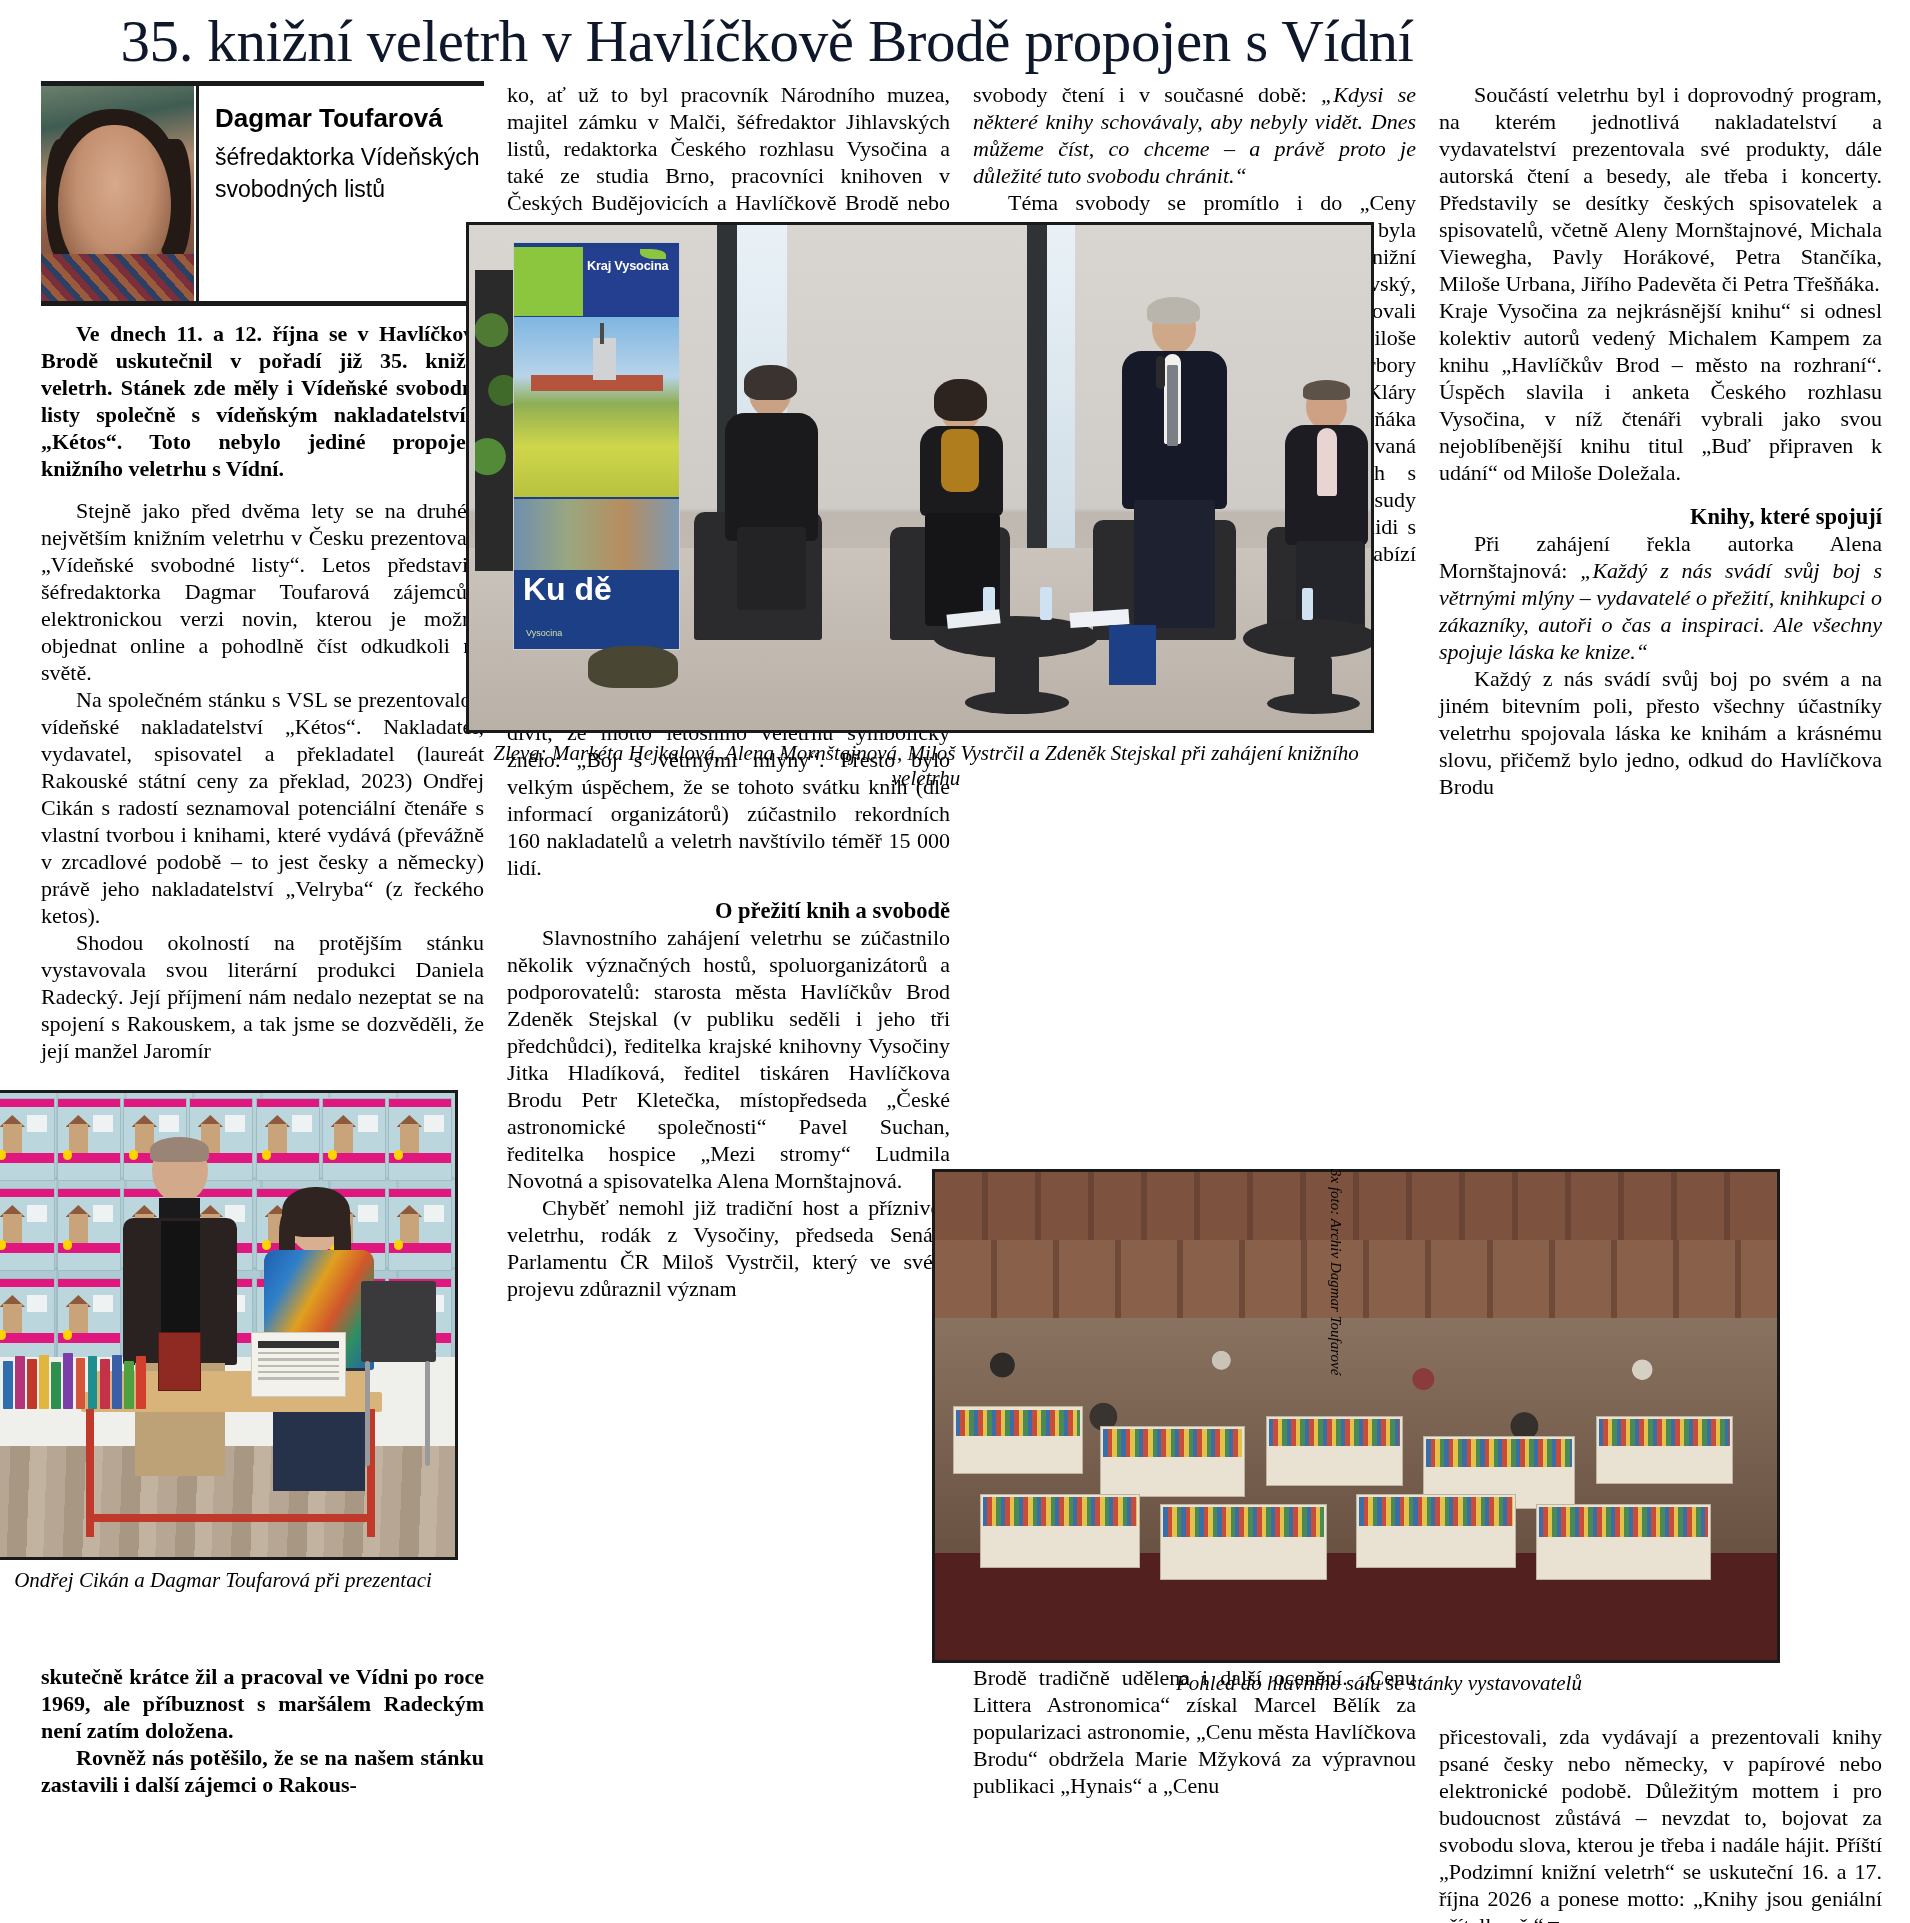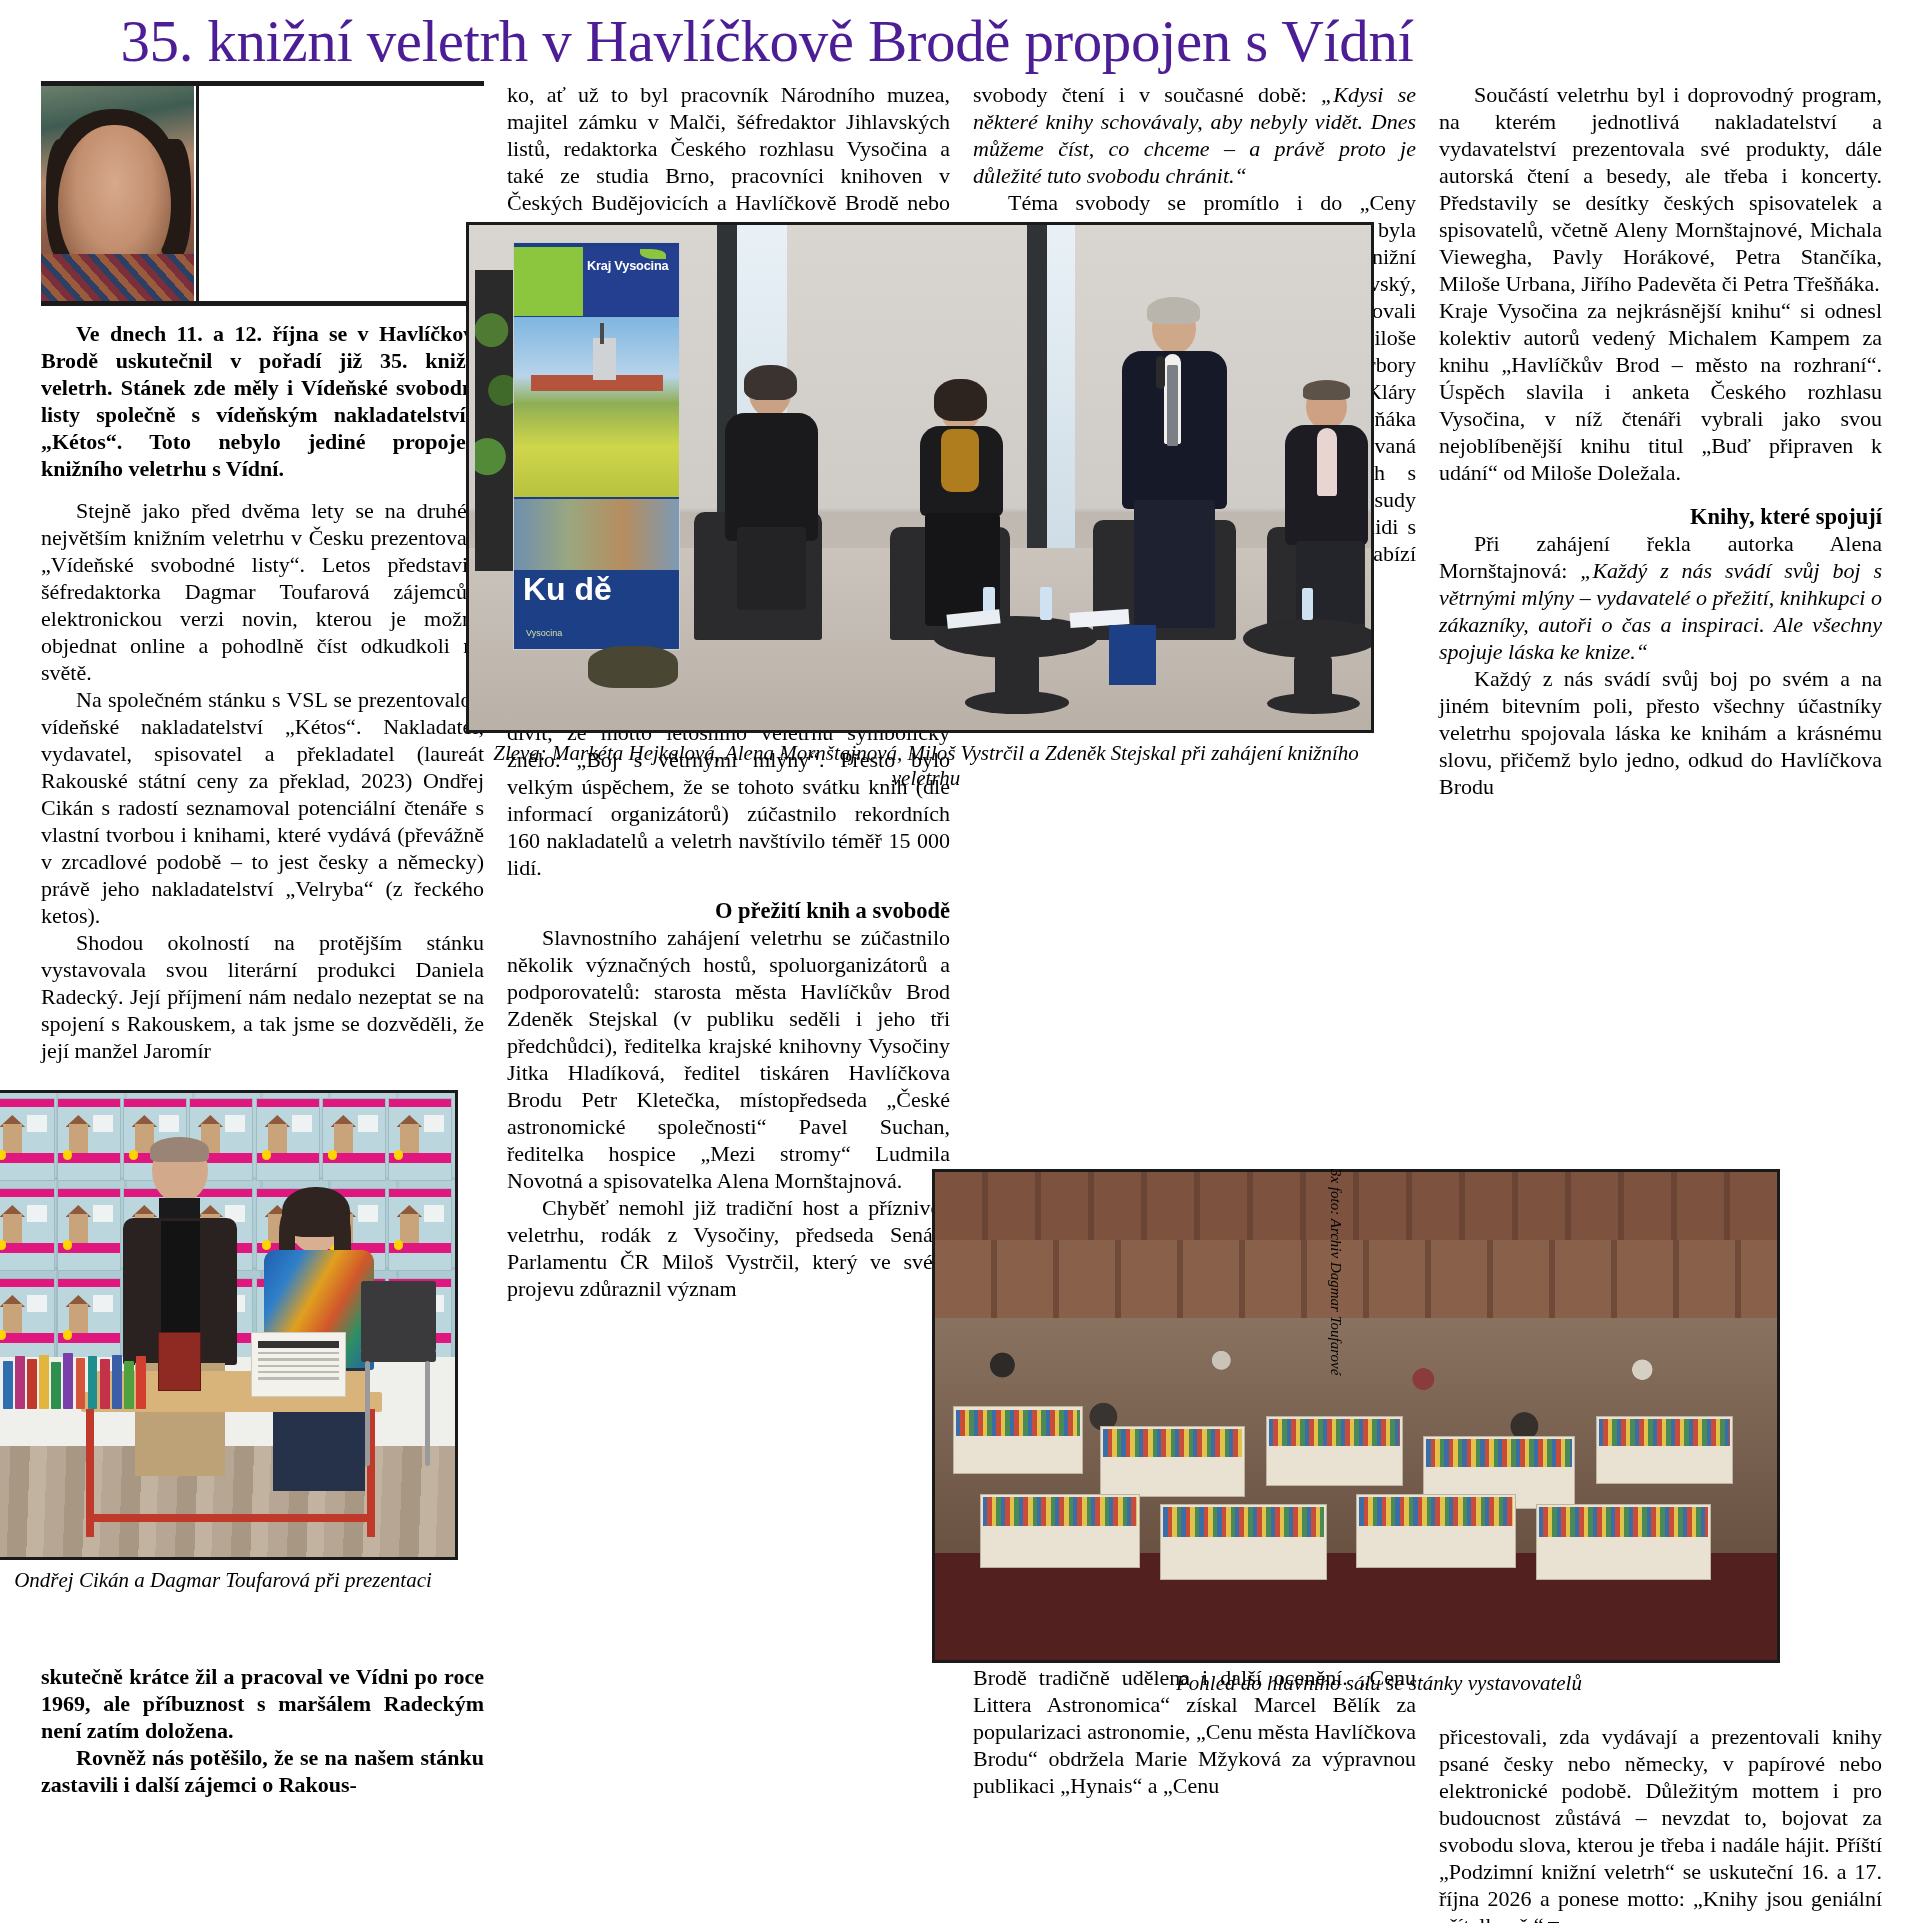--- a/index.html
+++ b/index.html
@@ -14,21 +14,21 @@
 
   
   .headline{
     position:absolute;
     left:0;top:10.5px;width:1534px;
     text-align:center;
     font-family:"Liberation Serif", serif;
     font-size:59px;
     line-height:1.05;
     font-weight:400;
-    color:#4c1d95;
+    color:#0f172a;
     letter-spacing:-0.4px;
   }
 
   
   .cols{
     position:absolute;
     left:41px; top:81px;
     width:1828px; height:1834px;
   }
   .col{ position:absolute; top:0; width:443px; }
@@ -270,20 +270,25 @@
     <div class="authorbox">
       <div class="rule-top"></div>
       <div class="portrait">
         <div class="hair"></div>
         <div class="hair2"></div>
         <div class="hair3"></div>
         <div class="face"></div>
         <div class="top"></div>
       </div>
       <div class="vrule"></div>
+      <div class="meta">
+        <p class="aname">Dagmar Toufarová</p>
+        <p class="arole">šéfredaktorka Vídeňských</p>
+        <p class="arole">svobodných listů</p>
+      </div>
       <div class="rule-bot"></div>
     </div>
 
     <p class="lead">Ve dnech 11. a 12. října se v Havlíčkově Brodě uskutečnil v pořadí již 35. knižní veletrh. Stánek zde měly i Vídeňské svobodné listy společně s vídeňským nakladatelstvím „Kétos“. Toto nebylo jediné propojení knižního veletrhu s Vídní.</p>
     <div class="gap"></div>
     <p class="body">Stejně jako před dvěma lety se na druhém největším knižním veletrhu v Česku prezentovaly „Vídeňské svobodné listy“. Letos představila šéfredaktorka Dagmar Toufarová zájemcům elektronickou verzi novin, kterou je možno objednat online a pohodlně číst odkudkoli na světě.</p>
     <p class="body">Na společném stánku s VSL se prezentovalo i vídeňské nakladatelství „Kétos“. Nakladatel, vydavatel, spisovatel a překladatel (laureát Rakouské státní ceny za překlad, 2023) Ondřej Cikán s radostí seznamoval potenciální čtenáře s vlastní tvorbou i knihami, které vydává (převážně v zrcadlové podobě – to jest česky a německy) právě jeho nakladatelství „Velryba“ (z řeckého ketos).</p>
     <p class="body">Shodou okolností na protějším stánku vystavovala svou literární produkci Daniela Radecký. Její příjmení nám nedalo nezeptat se na spojení s Rakouskem, a tak jsme se dozvěděli, že její manžel Jaromír</p>
   </div>
 

